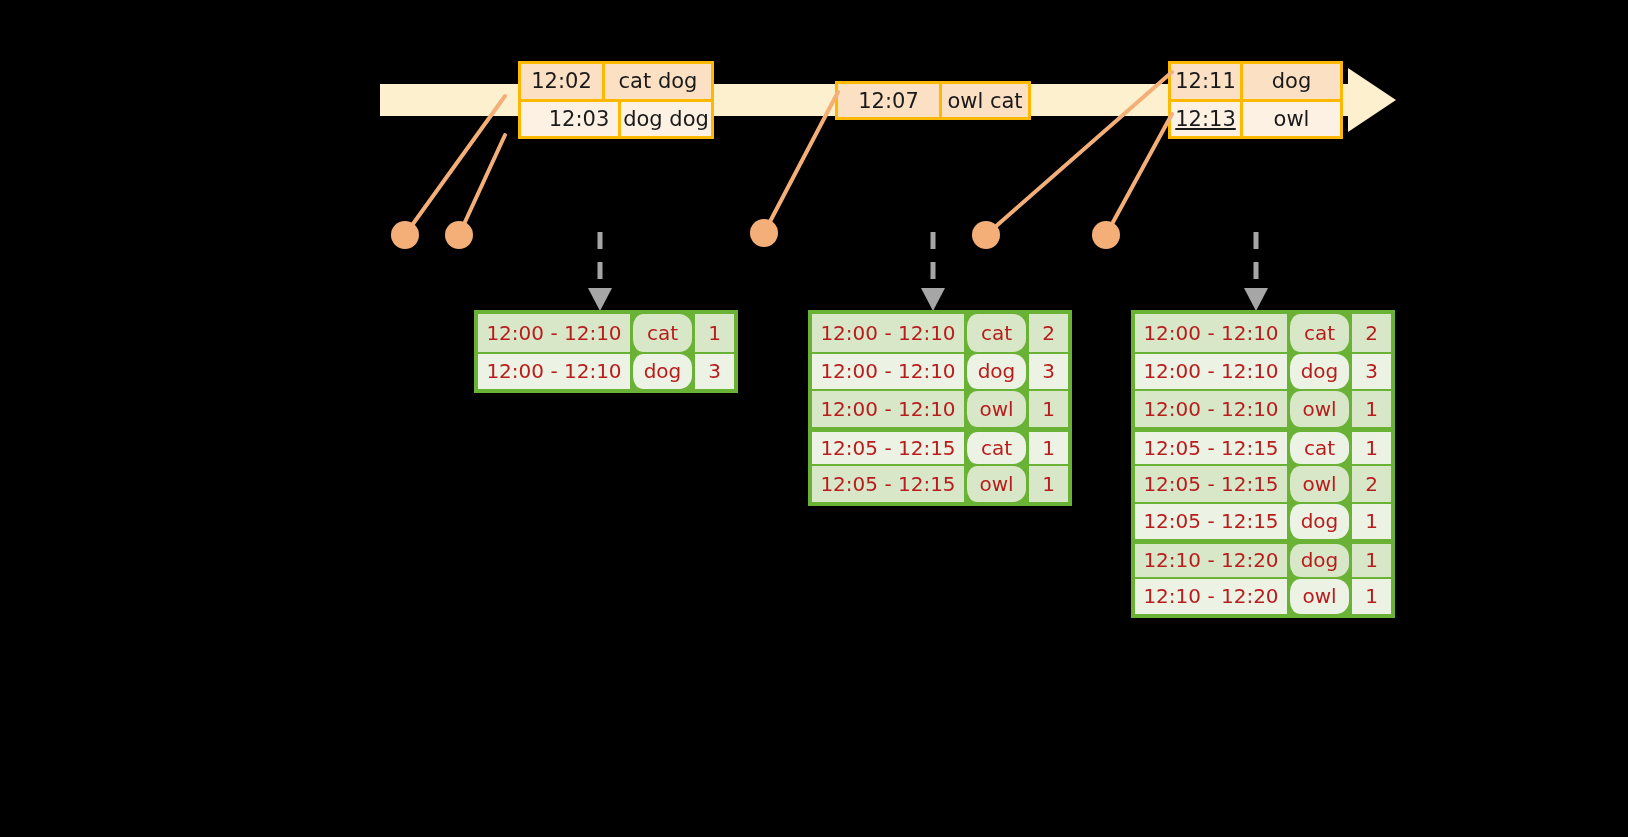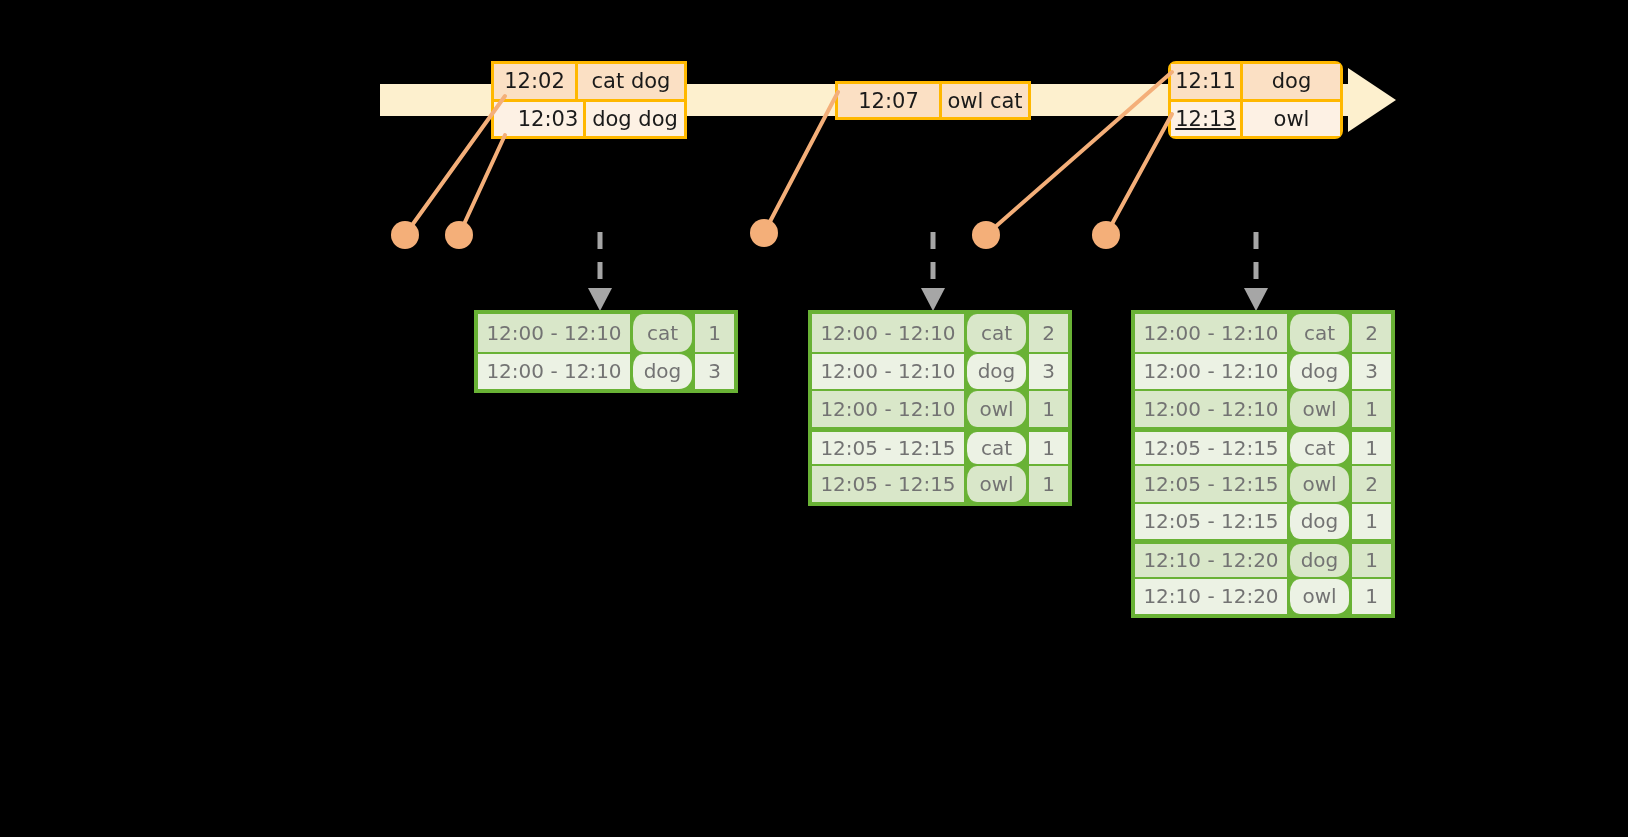--- a/index.html
+++ b/index.html
@@ -78,58 +78,58 @@
   .res-row{
     display:flex;
     height:37.5px;
     box-sizing:border-box;
   }
   .res-row + .res-row{ border-top:2px solid #69B235; }
   .res-row.group-sep{ border-top:5px solid #69B235; }
   .res-cell{
     box-sizing:border-box;
     display:flex;align-items:center;justify-content:center;
-    color:#737373;
+    color:#b91c1c;
     font-size:20px;
     white-space:nowrap;
   }
   .res-cell + .res-cell{ border-left:3px solid #69B235; }
   .shade-dark{ background:#D9E7C9; }
   .shade-light{ background:#ECF2E4; }
   .c-window{ width:152px; }
   .c-key{ width:62px;border-radius:13px; }
   .c-count{ width:42px; }
 </style>
 </head>
 <body>
 
 <div id="stage">
 
   <div class="timeline-bar" style="left:380px;top:84px;width:968px;height:32px;"></div>
   <div class="timeline-arrow" style="left:1348px;top:68px;"></div>
 
-  <div class="evt-box" style="left:491px;top:61px;width:196px;height:78px;">
+  <div class="evt-box" style="left:518px;top:61px;width:196px;height:78px;">
     <div class="evt-row shade-a">
       <div class="evt-time" style="width:84px;">12:02</div>
       <div class="evt-val">cat dog</div>
     </div>
     <div class="evt-row shade-b">
-      <div class="evt-time" style="width:92px;padding-left:19px;">12:03</div>
+      <div class="evt-time" style="width:100px;padding-left:19px;">12:03</div>
       <div class="evt-val">dog dog</div>
     </div>
   </div>
 
   <div class="evt-box" style="left:835px;top:81px;width:196px;height:39px;">
     <div class="evt-row shade-a">
       <div class="evt-time" style="width:104px;">12:07</div>
       <div class="evt-val">owl cat</div>
     </div>
   </div>
 
-  <div class="evt-box" style="left:1168px;top:61px;width:175px;height:78px;border-radius:8px;">
+  <div class="evt-box" style="left:1168px;top:61px;width:175px;height:78px;">
     <div class="evt-row shade-a">
       <div class="evt-time" style="width:72px;">12:11</div>
       <div class="evt-val">dog</div>
     </div>
     <div class="evt-row shade-b">
       <div class="evt-time" style="width:72px;text-decoration:underline;">12:13</div>
       <div class="evt-val">owl</div>
     </div>
   </div>
 

